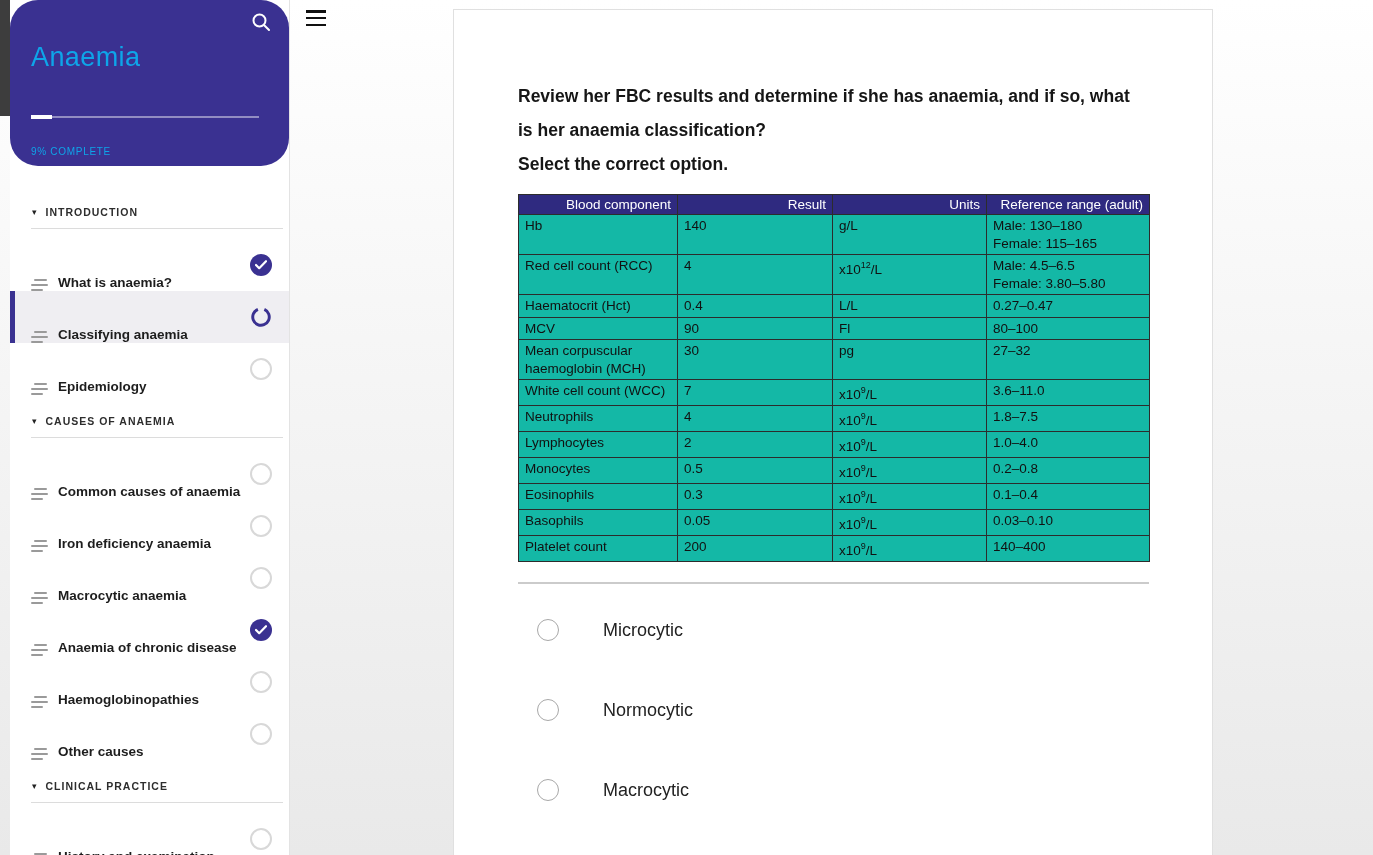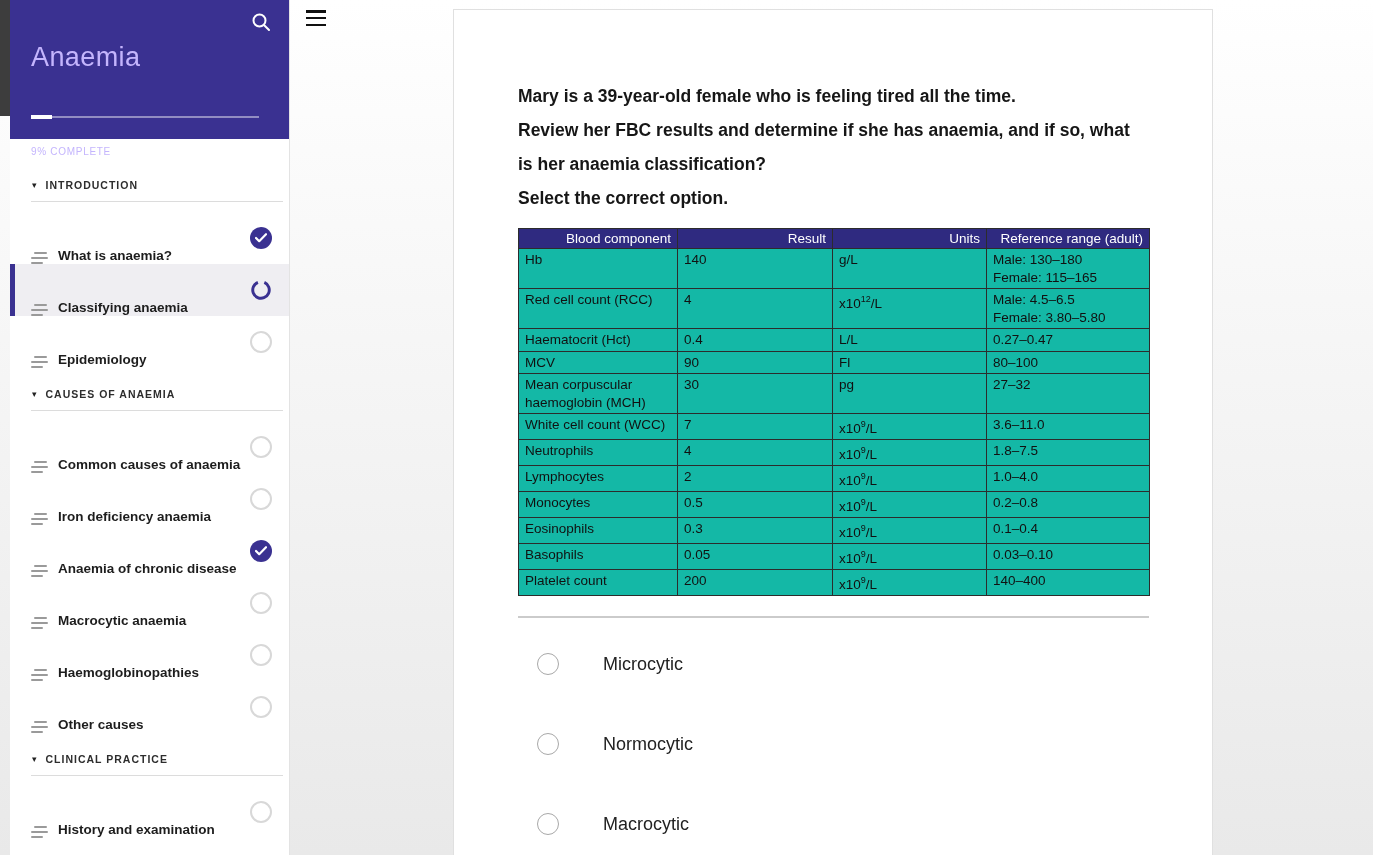--- a/index.html
+++ b/index.html
@@ -13,21 +13,21 @@
   body{
     width:1373px;height:855px;overflow:hidden;position:relative;
     font-family:"Liberation Sans",sans-serif;
     background:linear-gradient(180deg,#ffffff 0%,#f7f7f7 35%,#e9e9e9 100%);
   }
   
   .dark-strip{position:absolute;left:0;top:0;width:10px;height:116px;background:#3d3d3d;}
   
   .sidebar{position:absolute;left:10px;top:0;width:280px;height:855px;background:#fff;
            border-right:1px solid #e3e3e3;overflow:hidden;}
-  .sidebar-header{position:relative;height:139px;background:var(--sidebar-purple);color:#c4b5fd;}
+  .sidebar-header{position:relative;height:166px;background:var(--sidebar-purple);color:#0ea5e9;border-radius:28px;}
   .sidebar-title{position:absolute;left:21px;top:42px;font-size:27px;font-weight:normal;letter-spacing:.4px;}
   .search-btn{position:absolute;top:11px;right:17px;width:22px;height:22px;cursor:pointer;}
   .progress-track{position:absolute;left:21px;right:30px;top:116px;height:2px;background:rgba(255,255,255,.45);}
   .progress-fill{height:4px;margin-top:-1px;background:#fff;}
   .progress-label{position:absolute;left:21px;top:126px;font-size:10px;font-weight:normal;letter-spacing:.7px;margin-top:20px;}
   
   .nav{padding-top:36px;}
   .nav-section + .nav-section{margin-top:16px;}
   .nav-section-header{display:flex;align-items:center;height:20px;padding-left:22px;cursor:pointer;}
   .caret{font-size:9px;color:#222;margin-right:9px;line-height:1;}
@@ -157,42 +157,42 @@
             </span>
             <span class="nav-label">Iron deficiency anaemia</span>
             <span class="status empty"></span>
           </div>
           <div class="nav-item">
             <span class="doc-icon">
               <i></i>
               <i></i>
               <i></i>
             </span>
+            <span class="nav-label">Macrocytic anaemia</span>
+            <span class="status empty"></span>
+          </div>
+          <div class="nav-item">
+            <span class="doc-icon">
+              <i></i>
+              <i></i>
+              <i></i>
+            </span>
             <span class="nav-label">Anaemia of chronic disease</span>
             <span class="status complete">
               <svg width="12" height="10" viewBox="0 0 12 10">
                 <path d="M1 5l3.2 3.2L11 1.2" stroke="#fff" stroke-width="2.2" fill="none" stroke-linecap="round" stroke-linejoin="round"></path>
               </svg>
             </span>
           </div>
           <div class="nav-item">
             <span class="doc-icon">
               <i></i>
               <i></i>
               <i></i>
             </span>
-            <span class="nav-label">Macrocytic anaemia</span>
-            <span class="status empty"></span>
-          </div>
-          <div class="nav-item">
-            <span class="doc-icon">
-              <i></i>
-              <i></i>
-              <i></i>
-            </span>
             <span class="nav-label">Haemoglobinopathies</span>
             <span class="status empty"></span>
           </div>
           <div class="nav-item">
             <span class="doc-icon">
               <i></i>
               <i></i>
               <i></i>
             </span>
             <span class="nav-label">Other causes</span>
@@ -223,21 +223,20 @@
 
 <div class="hamburger">
     <i></i>
     <i></i>
     <i></i>
   </div>
 
 <main class="card">
   <div class="card-inner">
     <div class="question">
-      <p>Mary is a 39-year-old female who is feeling tired all the time.</p>
       <p>Review her FBC results and determine if she has anaemia, and if so, what is her anaemia classification?</p>
       <p class="prompt">Select the correct option.</p>
     </div>
     <table class="fbc">
       <colgroup>
           <col style="width:159px">
           <col style="width:155px">
           <col style="width:154px">
           <col style="width:163px">
         </colgroup>

